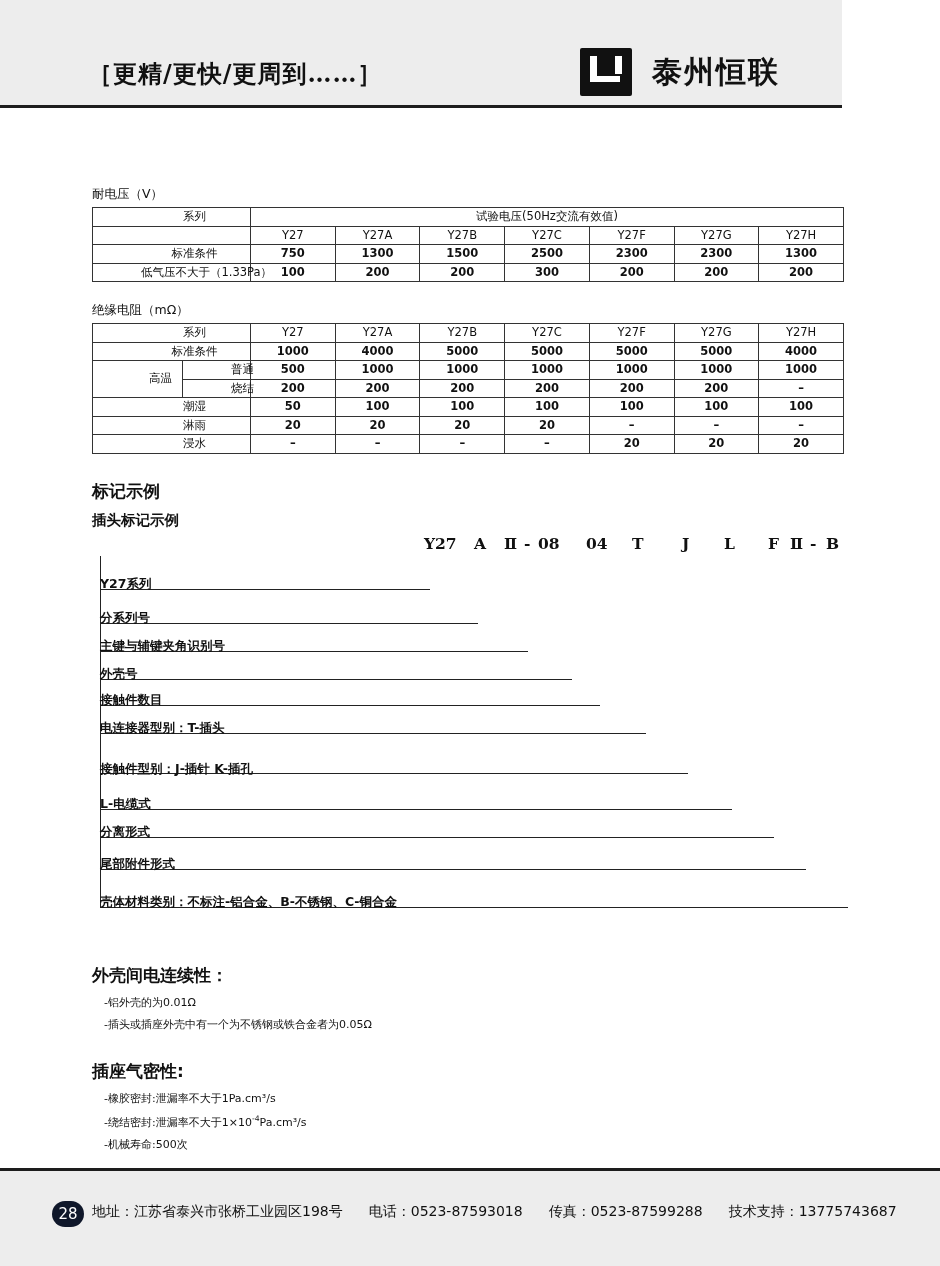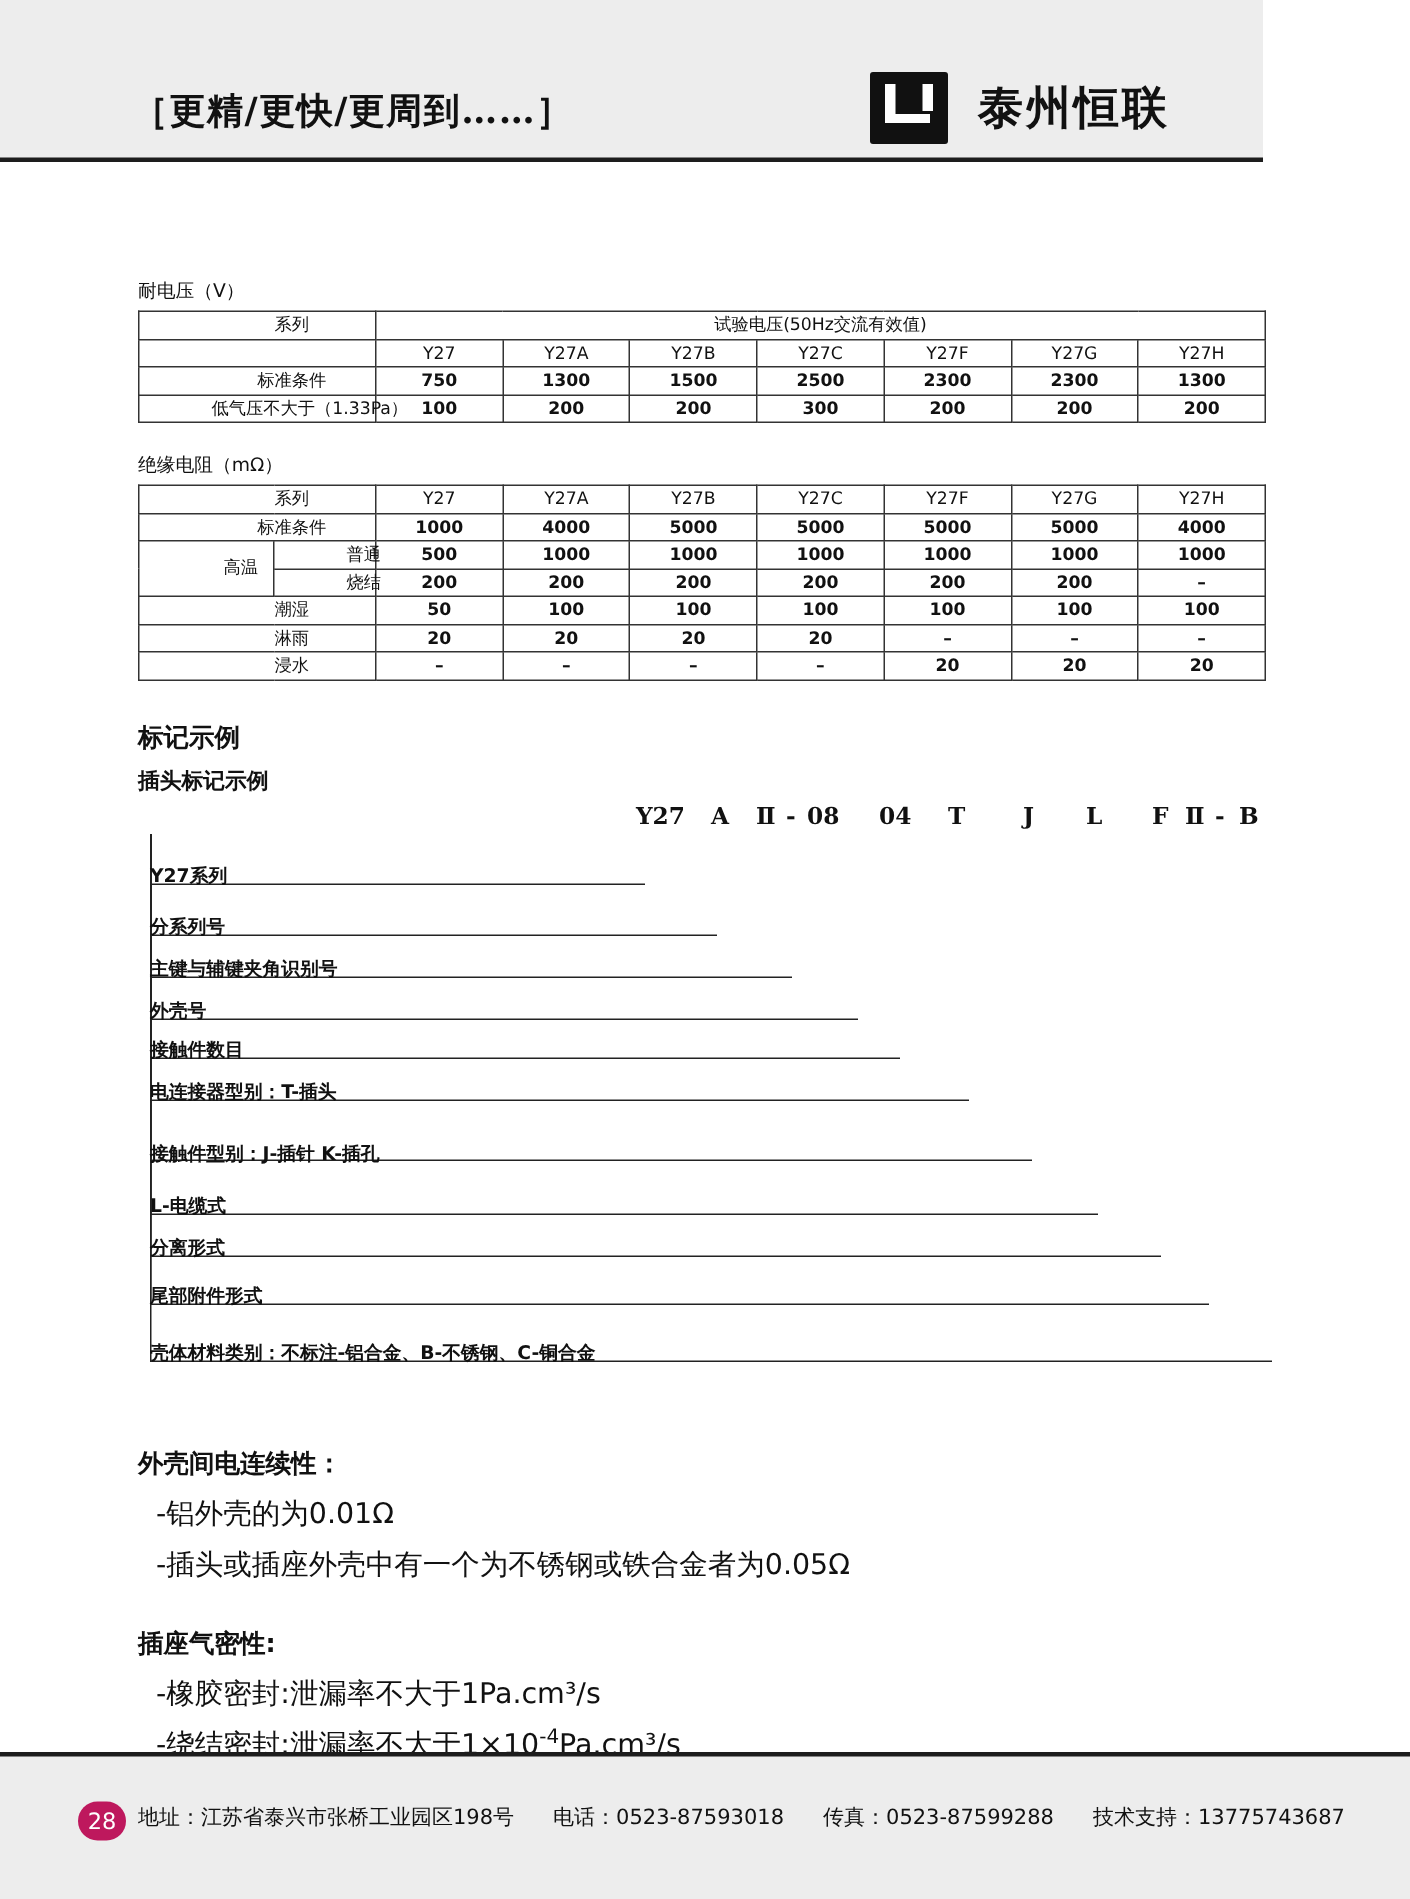--- a/index.html
+++ b/index.html
@@ -171,42 +171,42 @@
     font-family: "DejaVu Sans", sans-serif;
     font-size: 12.5px;
     font-weight: bold;
     color: #111;
     white-space: nowrap;
   }
 
   
   .para {
     font-family: "DejaVu Sans", sans-serif;
-    font-size: 19px;
+    font-size: 11px;
     color: #111;
     margin: 6px 0 0 104px;
     line-height: 1.5;
   }
 
   
   .page-footer {
     position: absolute;
     left: 0; bottom: 0;
     width: 940px;
     height: 98px;
     background: #ededed;
     border-top: 3px solid #1d1d1d;
     box-sizing: border-box;
   }
   .pg-badge {
     position: absolute;
     left: 52px;
     top: 30px;
     width: 32px; height: 26px;
-    background: #be185d;
+    background: #0f172a;
     border-radius: 13px;
     color: #fff;
     font-family: "DejaVu Sans", sans-serif;
     font-size: 15px;
     text-align: center;
     line-height: 26px;
   }
   .footer-line {
     position: absolute;
     left: 92px;

